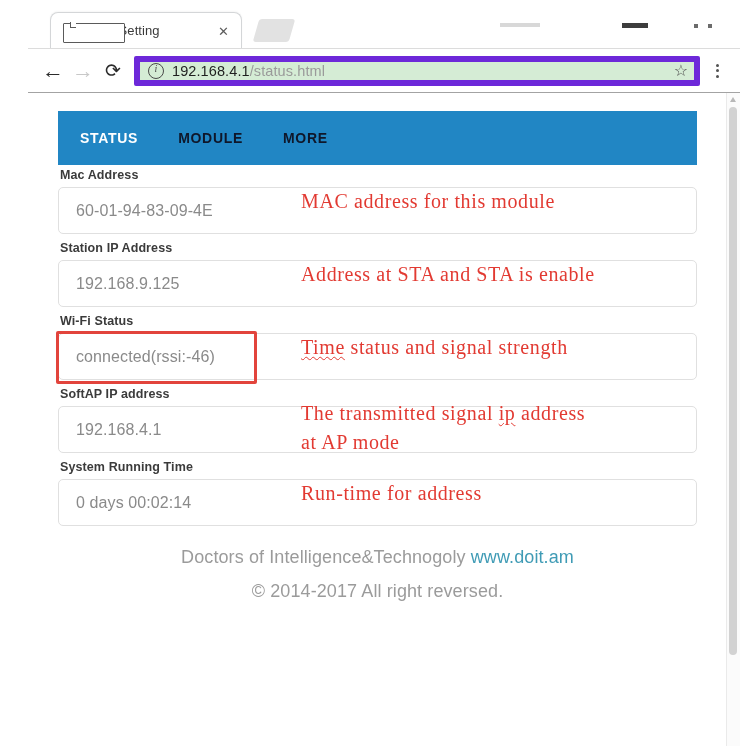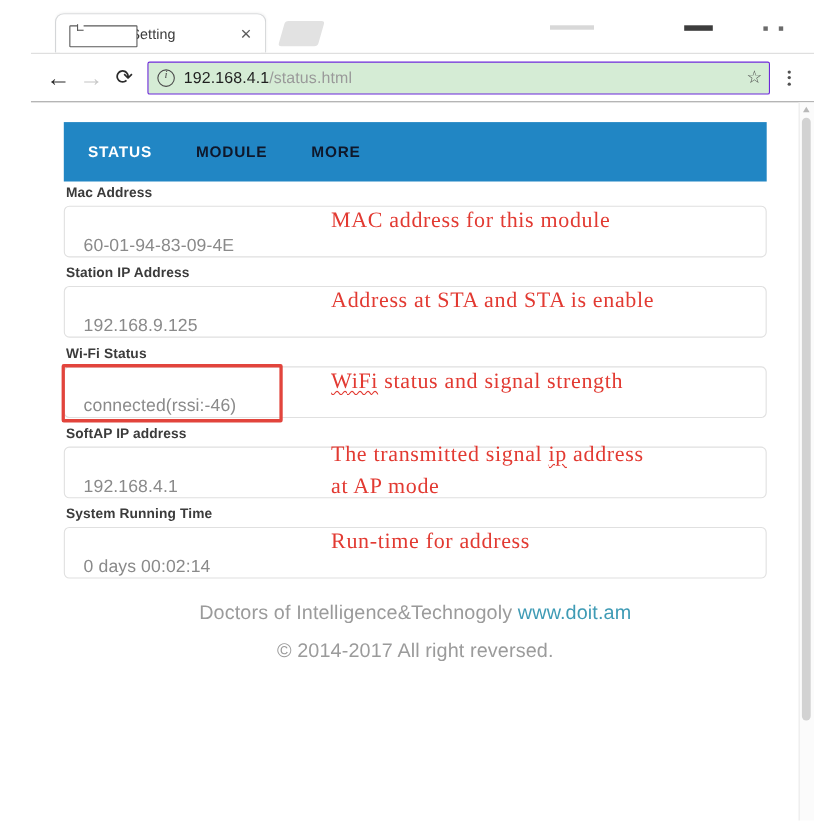--- a/index.html
+++ b/index.html
@@ -166,21 +166,21 @@
   }
   .arrow-back { color: #2b2b2b; font-size: 22px; }
   .arrow-fwd  { color: #c8c8c8; font-size: 22px; }
   .reload     { color: #2b2b2b; font-size: 19px; }
 
   .omnibox {
     flex: 1 1 auto;
     margin-left: 6px;
     height: 30px;
     background: #d5ecd5;
-    border: 1px solid #6d28d9;
+    border: 6px solid #6d28d9;
     border-radius: 2px;
     display: flex;
     align-items: center;
     padding: 0 8px;
     box-sizing: border-box;
     position: relative;
   }
   .info-icon {
     width: 14px;
     height: 14px;
@@ -311,21 +311,21 @@
     color: #3b3b3b;
     letter-spacing: 0.1px;
     margin: 0 0 5px 2px;
   }
   .field-box {
     height: 47px;
     border: 1px solid #e0e0e0;
     border-radius: 5px;
     background: #ffffff;
     display: flex;
-    align-items: flex-end;
+    align-items: center;
     position: relative;
     box-sizing: border-box;
   }
   .field-value {
     font-size: 16px;
     color: #8a8a8a;
     padding-left: 17px;
     white-space: nowrap;
     letter-spacing: 0.1px;
   }
@@ -459,21 +459,21 @@
           </div>
           <div class="annotation">Address at STA and STA is enable</div>
         </div>
 
         <div class="field">
           <div class="field-label">Wi-Fi Status</div>
           <div class="field-box">
             <span class="field-value">connected(rssi:-46)</span>
             <span class="highlight-box"></span>
           </div>
-          <div class="annotation"><span class="squiggle">WiFi</span><span> status and signal strength</span></div>
+          <div class="annotation"><span class="squiggle">Time</span><span> status and signal strength</span></div>
         </div>
 
         <div class="field">
           <div class="field-label">SoftAP IP address</div>
           <div class="field-box">
             <span class="field-value">192.168.4.1</span>
           </div>
           <div class="annotation two-line"><span>The transmitted signal </span><span class="squiggle">ip</span><span> address</span><br><span>at AP mode</span></div>
         </div>
 

